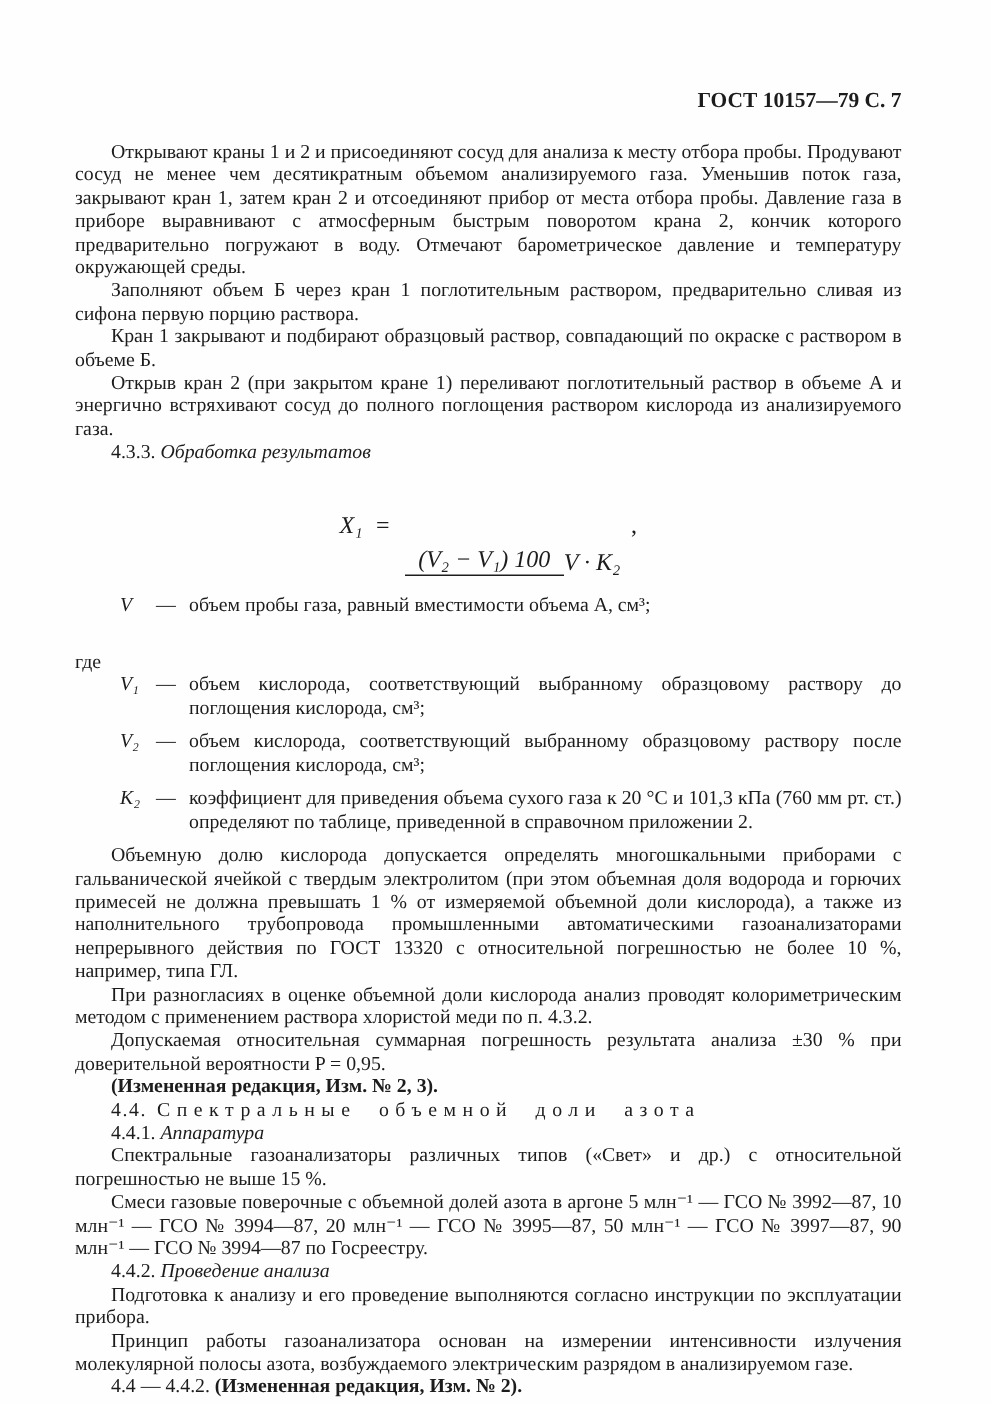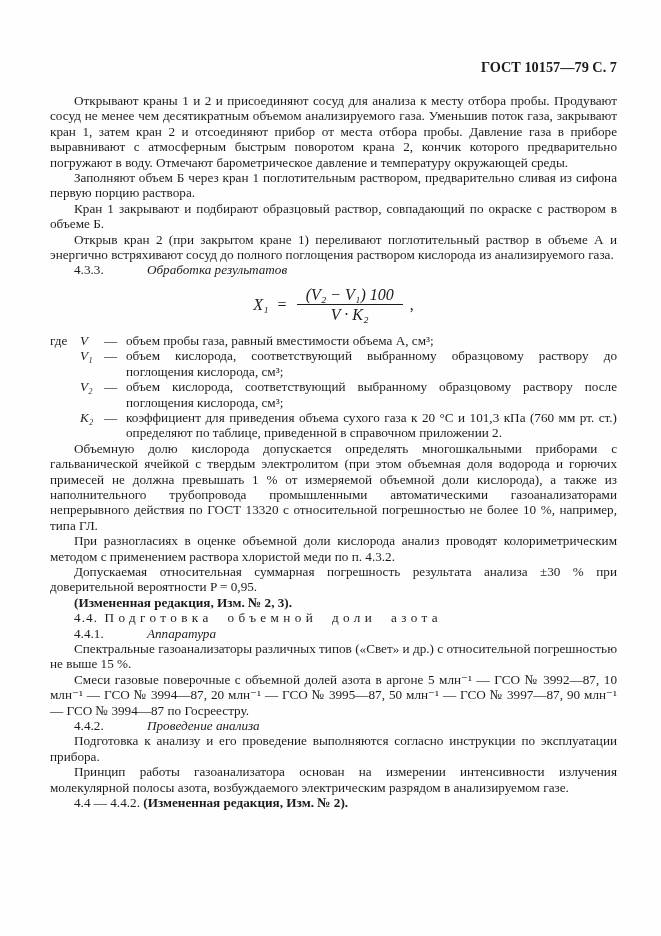--- a/index.html
+++ b/index.html
@@ -3,63 +3,63 @@
 <meta charset="utf-8">
 <style>
   html, body { margin: 0; padding: 0; background: #ffffff; }
   .page {
     position: relative;
     box-sizing: border-box;
     width: 661px;
     height: 936px;
     background: #fefefe;
     overflow: hidden;
-    padding: 58px 44px 0 50px;
+    padding: 58px 60px 0 50px;
     font-family: "Liberation Serif", "DejaVu Serif", serif;
     font-size: 13.2px;
     line-height: 15.4px;
     color: #1c1c1c;
   }
   .doc-header {
     text-align: right;
     font-weight: bold;
     font-size: 14.3px;
     line-height: 18px;
     margin-bottom: 17px;
   }
   .content p {
     margin: 0;
     text-indent: 24px;
     text-align: justify;
   }
   .b  { font-weight: bold; }
-  .it { font-style: italic; margin-left: 40px; }
+  .it { font-style: italic; }
   .sp-title { letter-spacing: 0.33em; word-spacing: 0.55em; }
   .sp-num   { letter-spacing: 0.08em; margin-right: 0.5em; }
 
   
   .formula {
     display: flex;
     justify-content: center;
     align-items: center;
     margin: 9px 0 11px;
     font-style: italic;
     font-size: 16px;
     line-height: 15px;
   }
   .f-lhs { margin-right: 9px; }
   .f-eq  { margin-right: 10px; font-style: normal; }
-  .frac  { display: inline-flex; flex-direction: column; align-items: center; }
+  .frac  { display: inline-flex; align-items: flex-start; margin-top: 48px; }
   .frac .num { padding: 0 9px 2px; border-bottom: 1.2px solid #1c1c1c; }
   .frac .den { padding-top: 2px; }
   .f-tail { font-style: normal; margin-left: 7px; }
 
   
   .where-row { display: flex; }
-  .w-gde  { flex: 0 0 30px; }
+  .w-gde  { flex: 0 0 30px; margin-top: 38px; }
   .w-term { flex: 0 0 24px; font-style: italic; }
   .w-dash { flex: 0 0 22px; }
   .w-desc { flex: 1; text-align: justify; }
 </style>
 </head>
 <body>
 
 <div class="page">
 
   <div class="doc-header">
@@ -111,21 +111,21 @@
         <span class="w-dash">—</span>
         <span class="w-desc">коэффициент для приведения объема сухого газа к 20 °С и 101,3 кПа (760 мм рт. ст.) определяют по таблице, приведенной в справочном приложении 2.</span>
       </div>
     </div>
 
     <p>Объемную долю кислорода допускается определять многошкальными приборами с гальванической ячейкой с твердым электролитом (при этом объемная доля водорода и горючих примесей не должна превышать 1 % от измеряемой объемной доли кислорода), а также из наполнительного трубопровода промышленными автоматическими газоанализаторами непрерывного действия по ГОСТ 13320 с относительной погрешностью не более 10 %, например, типа ГЛ.</p>
     <p>При разногласиях в оценке объемной доли кислорода анализ проводят колориметрическим методом с применением раствора хлористой меди по п. 4.3.2.</p>
     <p>Допускаемая относительная суммарная погрешность результата анализа ±30 % при доверительной вероятности P = 0,95.</p>
     <p class="b">(Измененная редакция, Изм. № 2, 3).</p>
 
-    <p><span class="sp-num">4.4.</span><span class="sp-title">Подготовка объемной доли азота</span></p>
+    <p><span class="sp-num">4.4.</span><span class="sp-title">Спектральные объемной доли азота</span></p>
 
     <p><span>4.4.1. </span><span class="it">Аппаратура</span></p>
 
     <p>Спектральные газоанализаторы различных типов («Свет» и др.) с относительной погрешностью не выше 15 %.</p>
     <p>Смеси газовые поверочные с объемной долей азота в аргоне 5 млн⁻¹ — ГСО № 3992—87, 10 млн⁻¹ — ГСО № 3994—87, 20 млн⁻¹ — ГСО № 3995—87, 50 млн⁻¹ — ГСО № 3997—87, 90 млн⁻¹ — ГСО № 3994—87 по Госреестру.</p>
 
     <p><span>4.4.2. </span><span class="it">Проведение анализа</span></p>
 
     <p>Подготовка к анализу и его проведение выполняются согласно инструкции по эксплуатации прибора.</p>
     <p>Принцип работы газоанализатора основан на измерении интенсивности излучения молекулярной полосы азота, возбуждаемого электрическим разрядом в анализируемом газе.</p>

